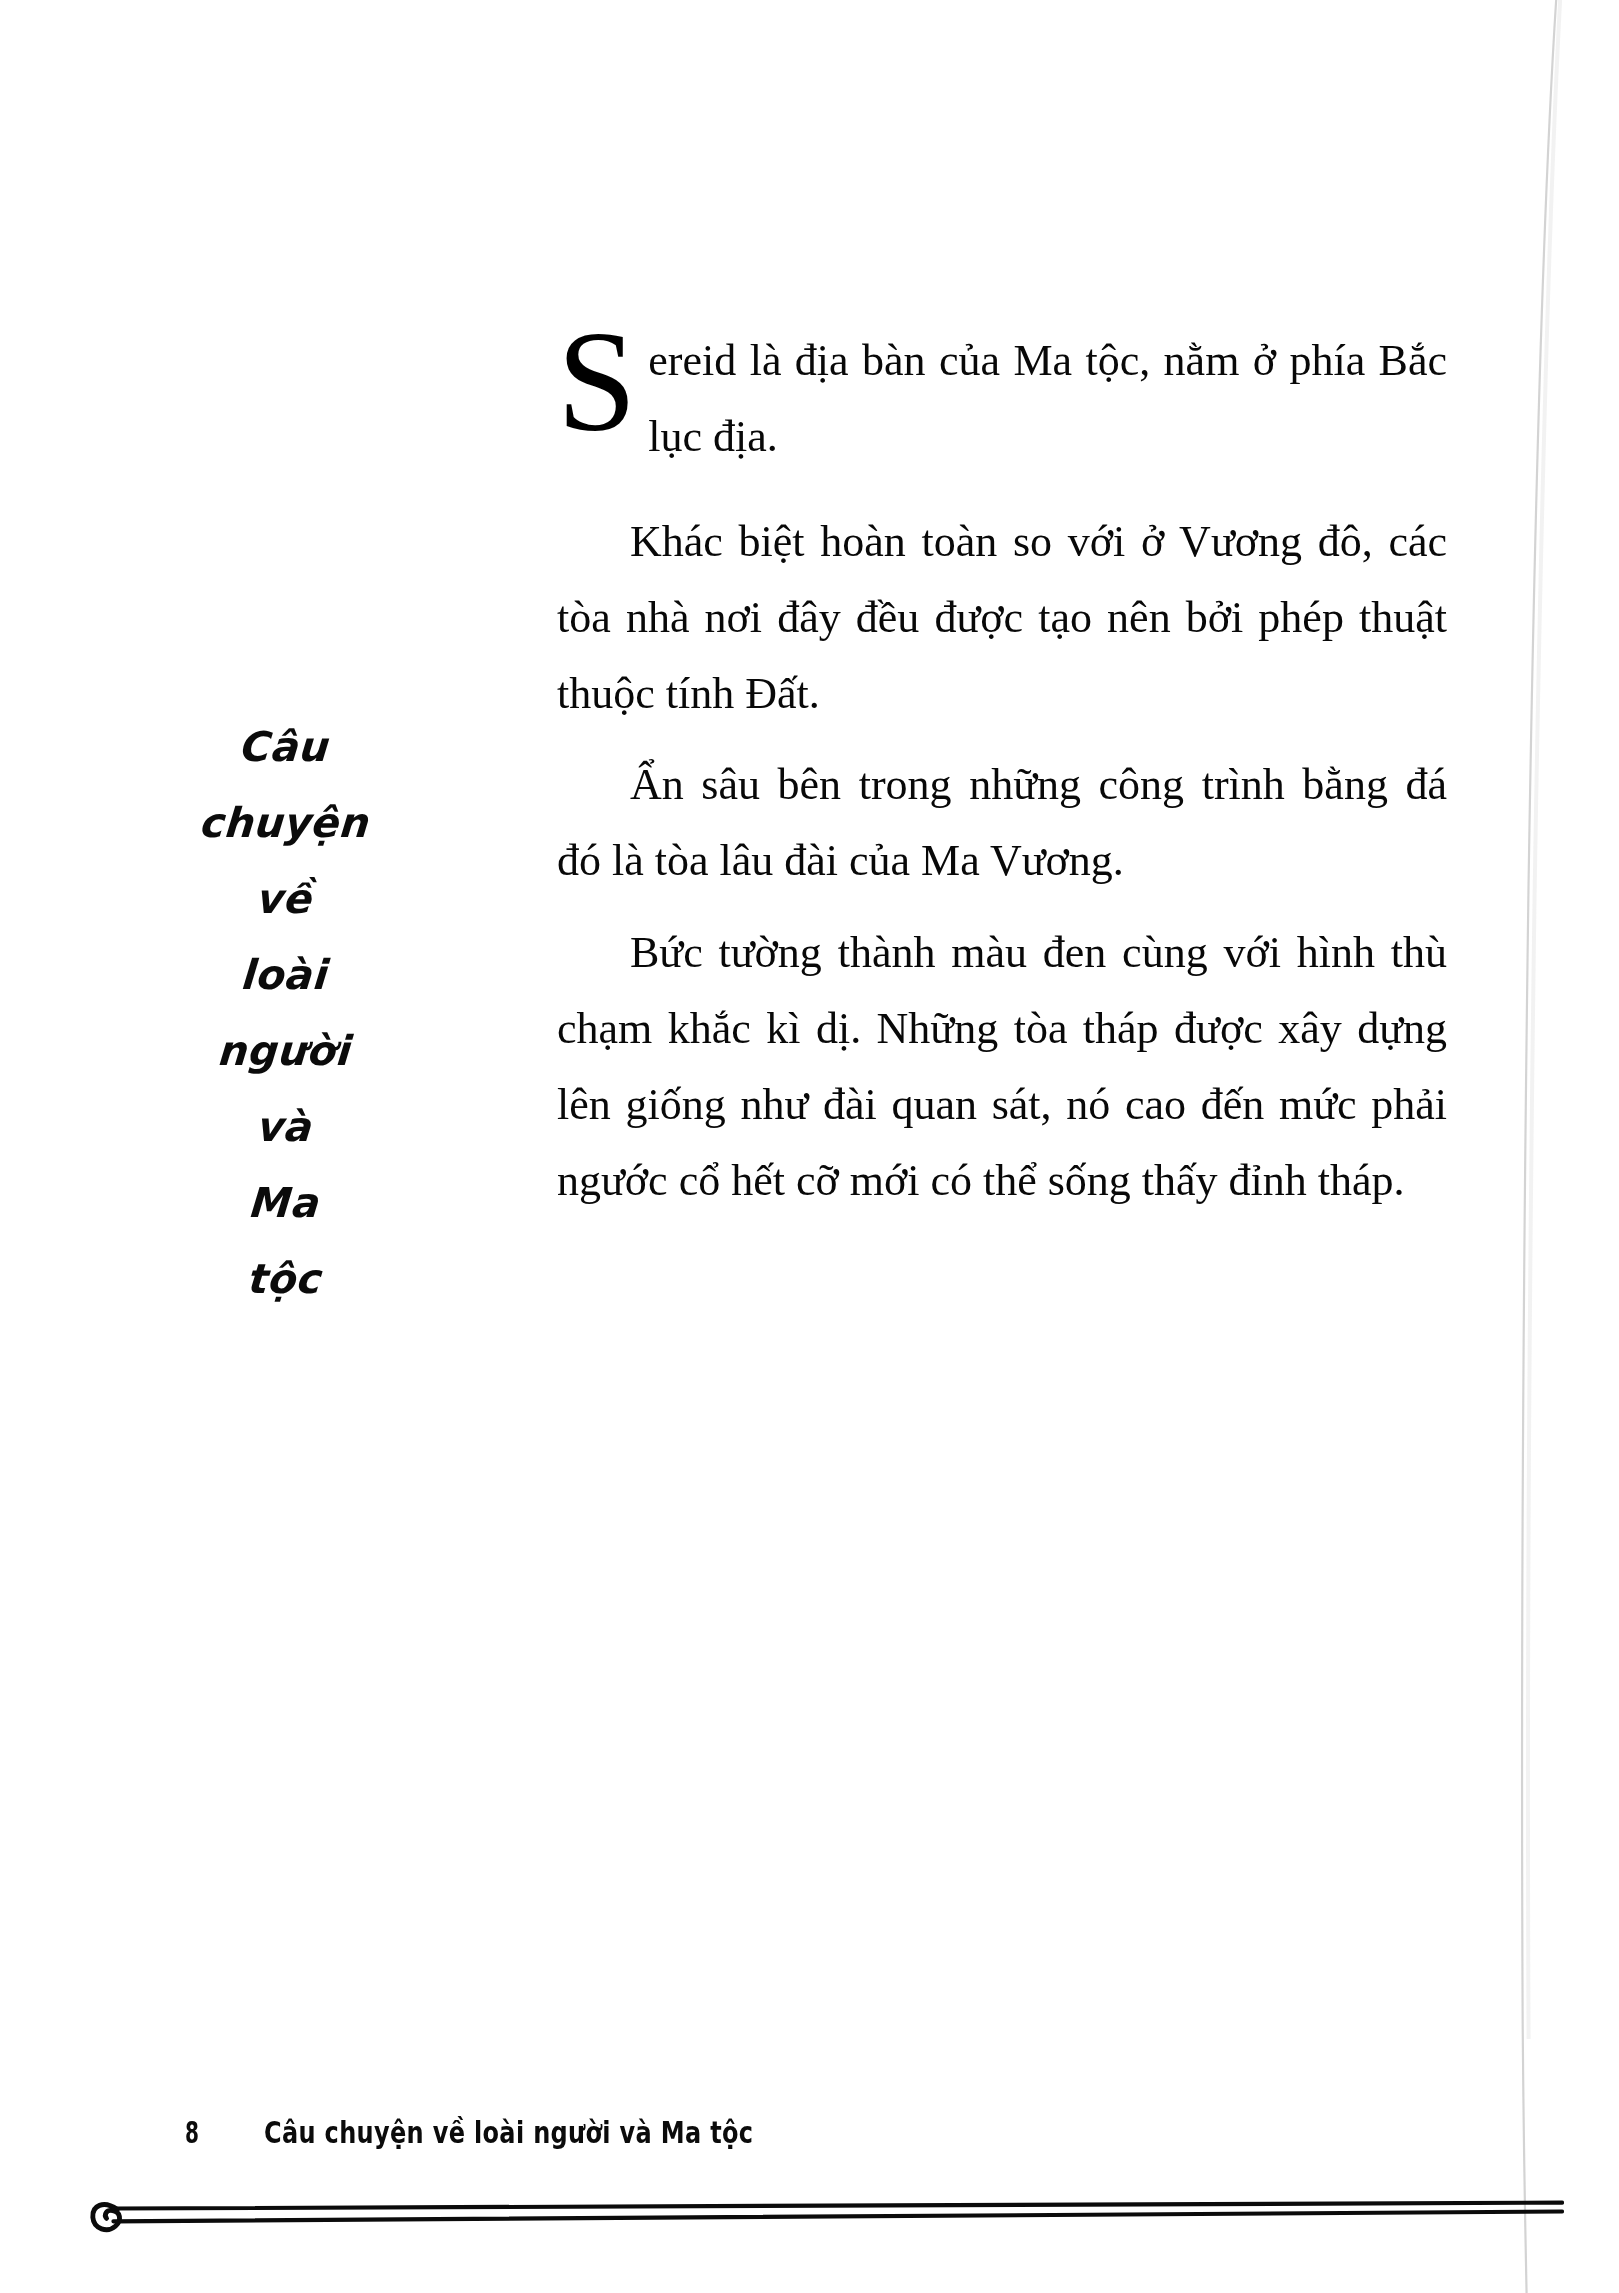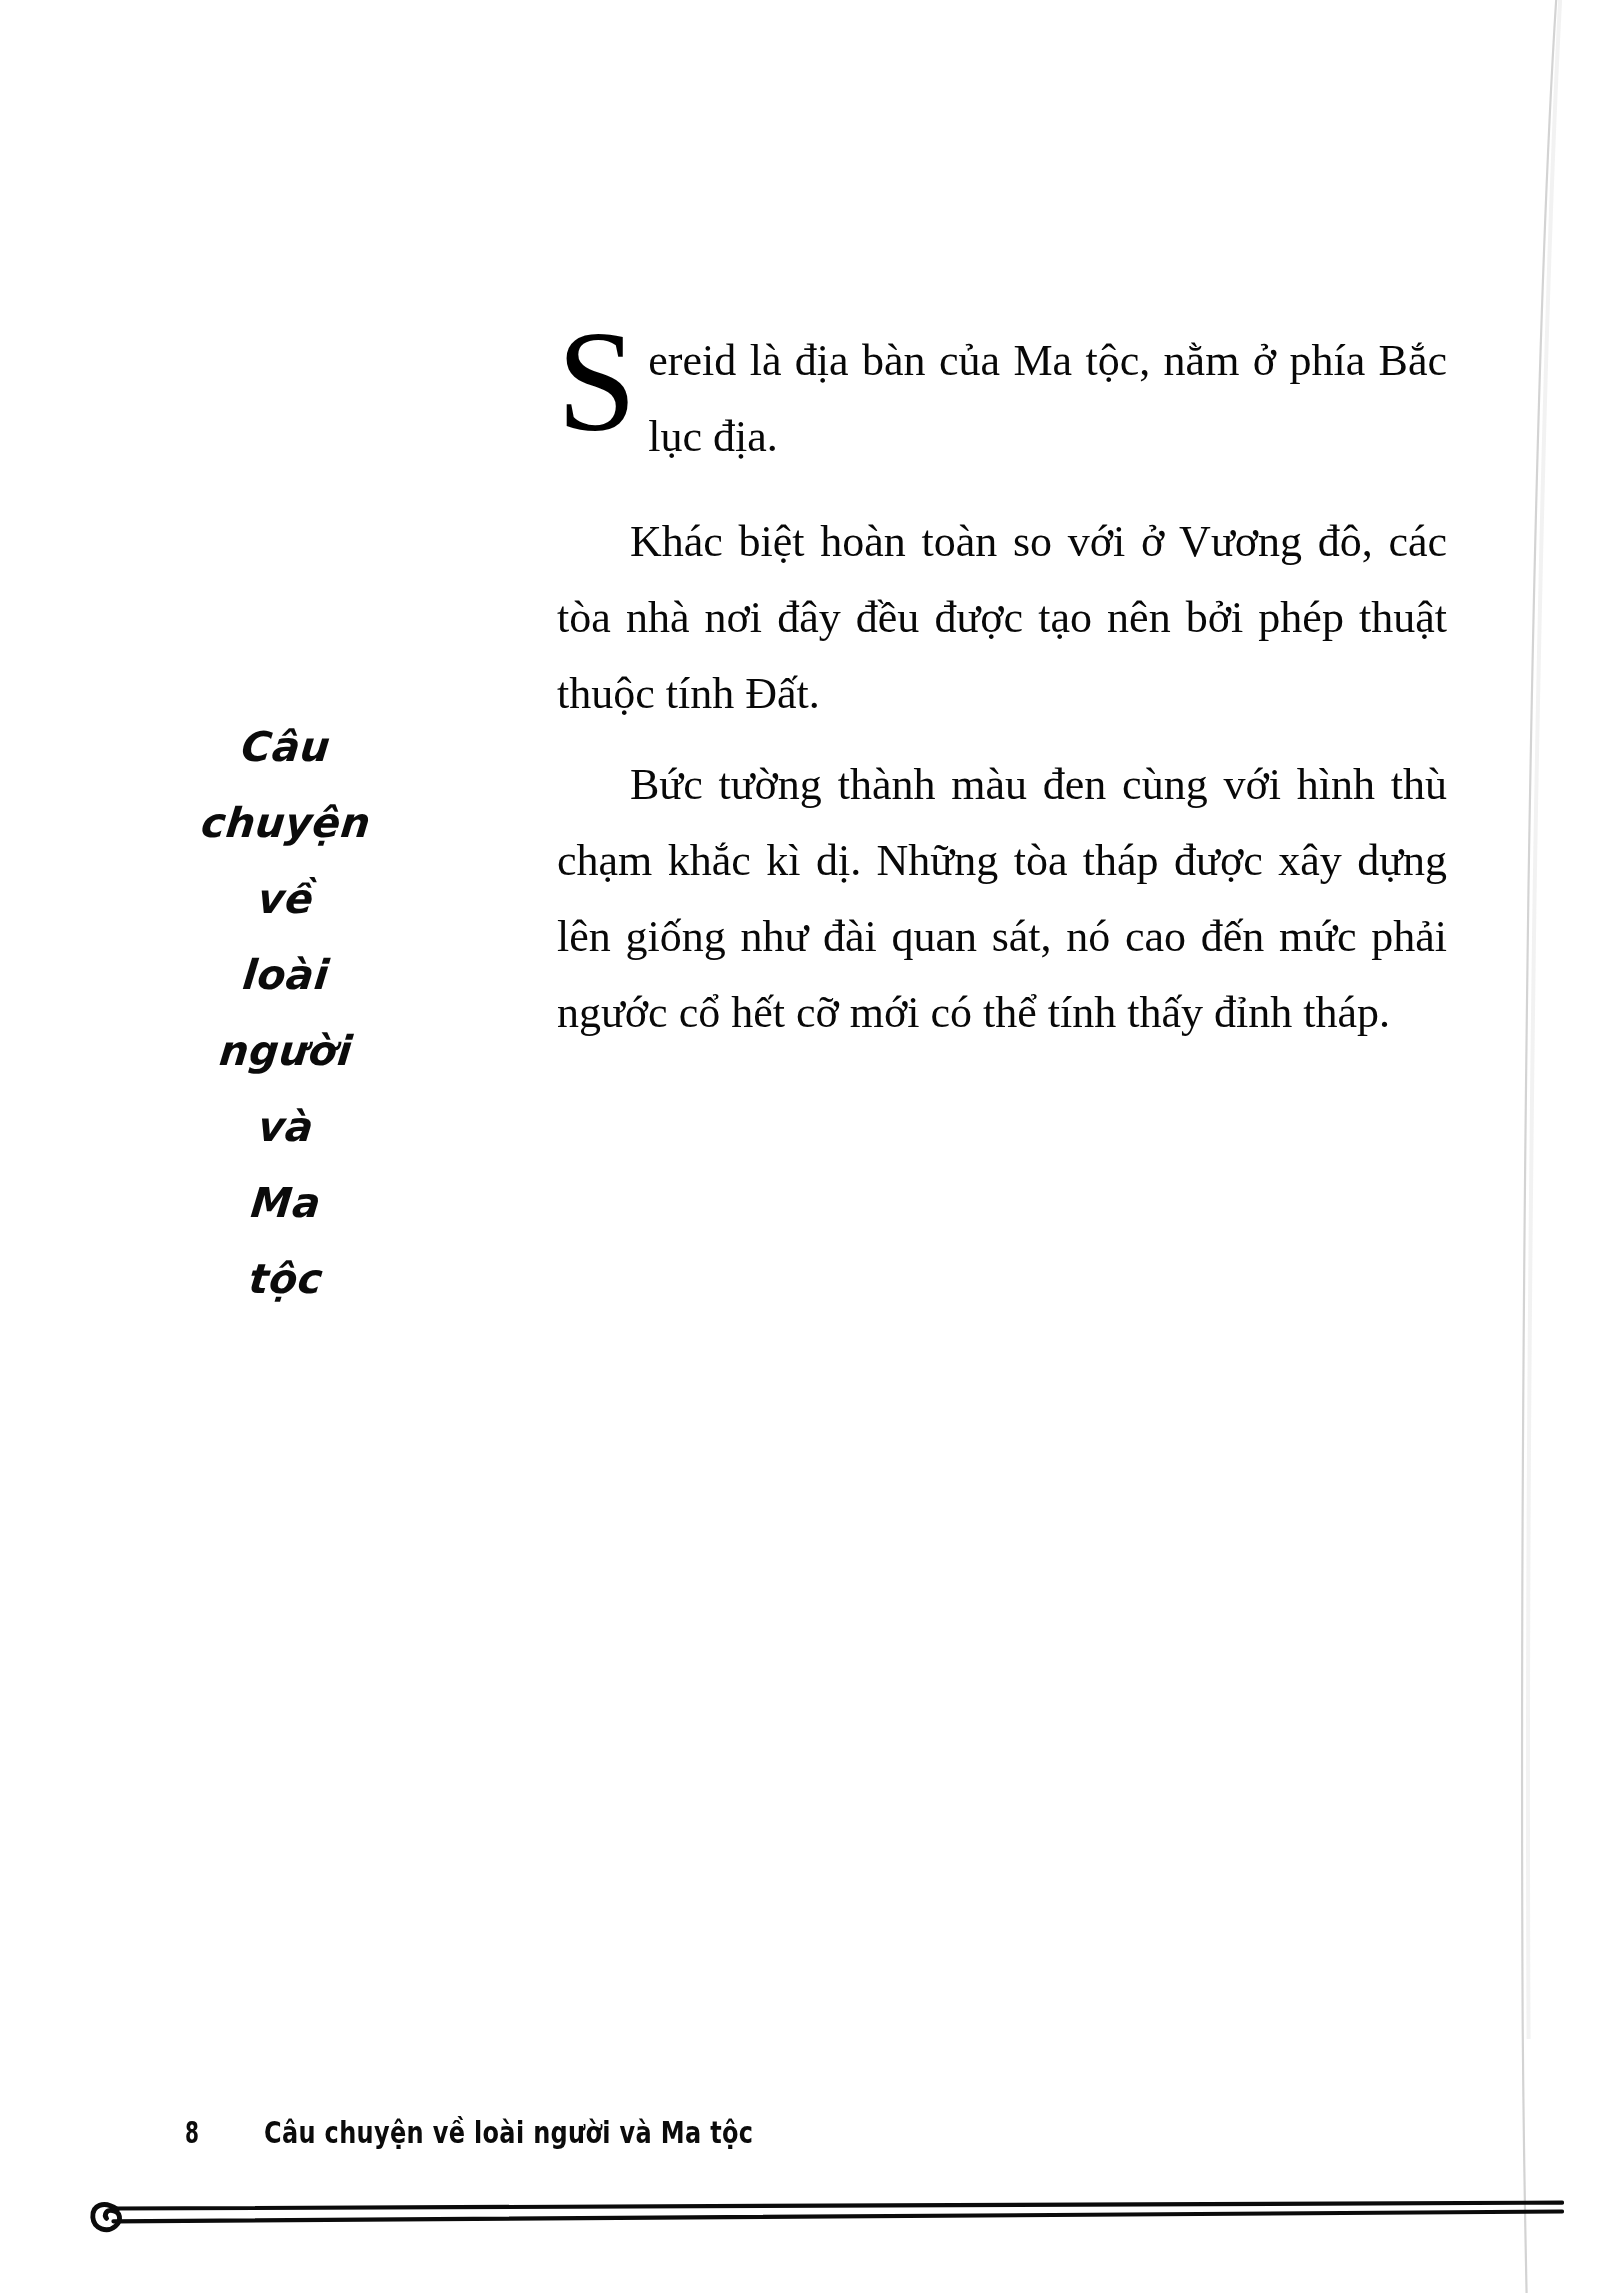--- a/index.html
+++ b/index.html
@@ -156,21 +156,22 @@
     <span class="word">tộc</span>
   </div>
 
   <div class="text-column">
 
     <p class="para first">
       <span class="dropcap">S</span><span>ereid là địa bàn của Ma tộc, nằm ở phía Bắc lục địa.</span>
     </p>
 
     <p class="para">Khác biệt hoàn toàn so với ở Vương đô, các tòa nhà nơi đây đều được tạo nên bởi phép thuật thuộc tính Đất.</p>
-    <p class="para">Bức tường thành màu đen cùng với hình thù chạm khắc kì dị. Những tòa tháp được xây dựng lên giống như đài quan sát, nó cao đến mức phải ngước cổ hết cỡ mới có thể tính thấy đỉnh tháp.</p>
+    <p class="para">Ẩn sâu bên trong những công trình bằng đá đó là tòa lâu đài của Ma Vương.</p>
+    <p class="para">Bức tường thành màu đen cùng với hình thù chạm khắc kì dị. Những tòa tháp được xây dựng lên giống như đài quan sát, nó cao đến mức phải ngước cổ hết cỡ mới có thể sống thấy đỉnh tháp.</p>
   </div>
 
   <div class="footer">
     <div class="footer-line">
       <span class="folio">8</span>
       <span class="running-title">Câu chuyện về loài người và Ma tộc</span>
     </div>
 
     <div class="rule-wrap">
       <svg viewBox="0 0 1510 60" preserveAspectRatio="none">

